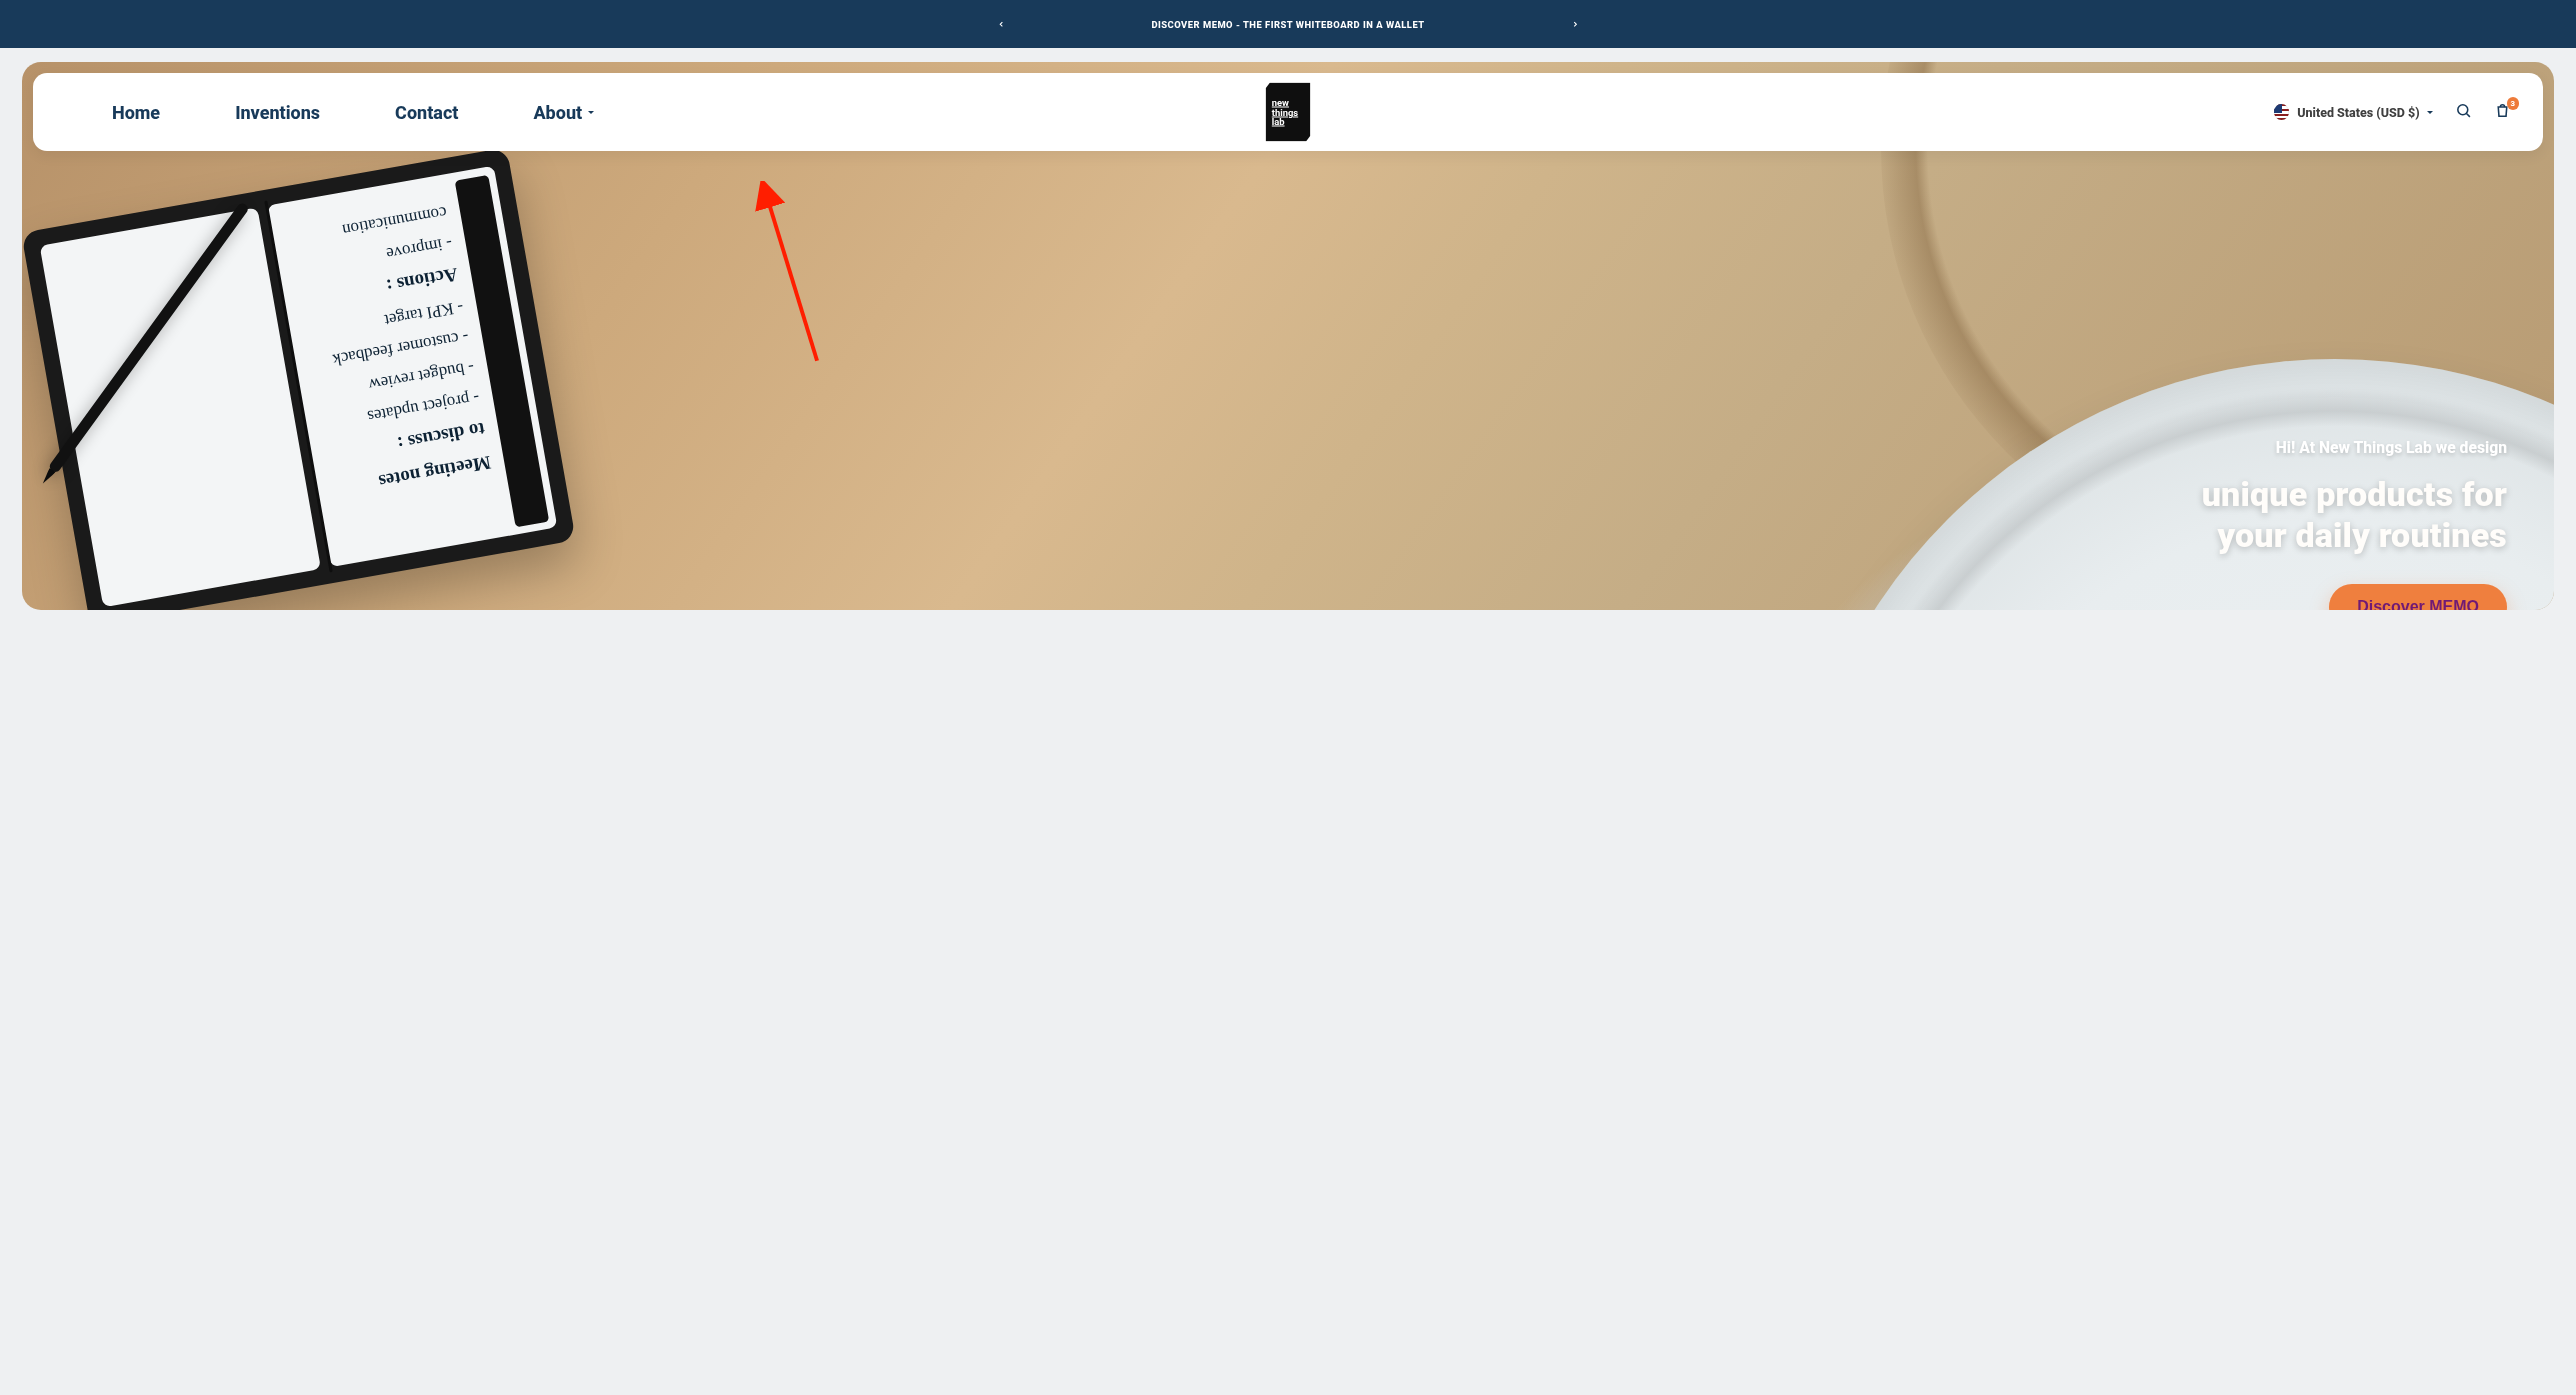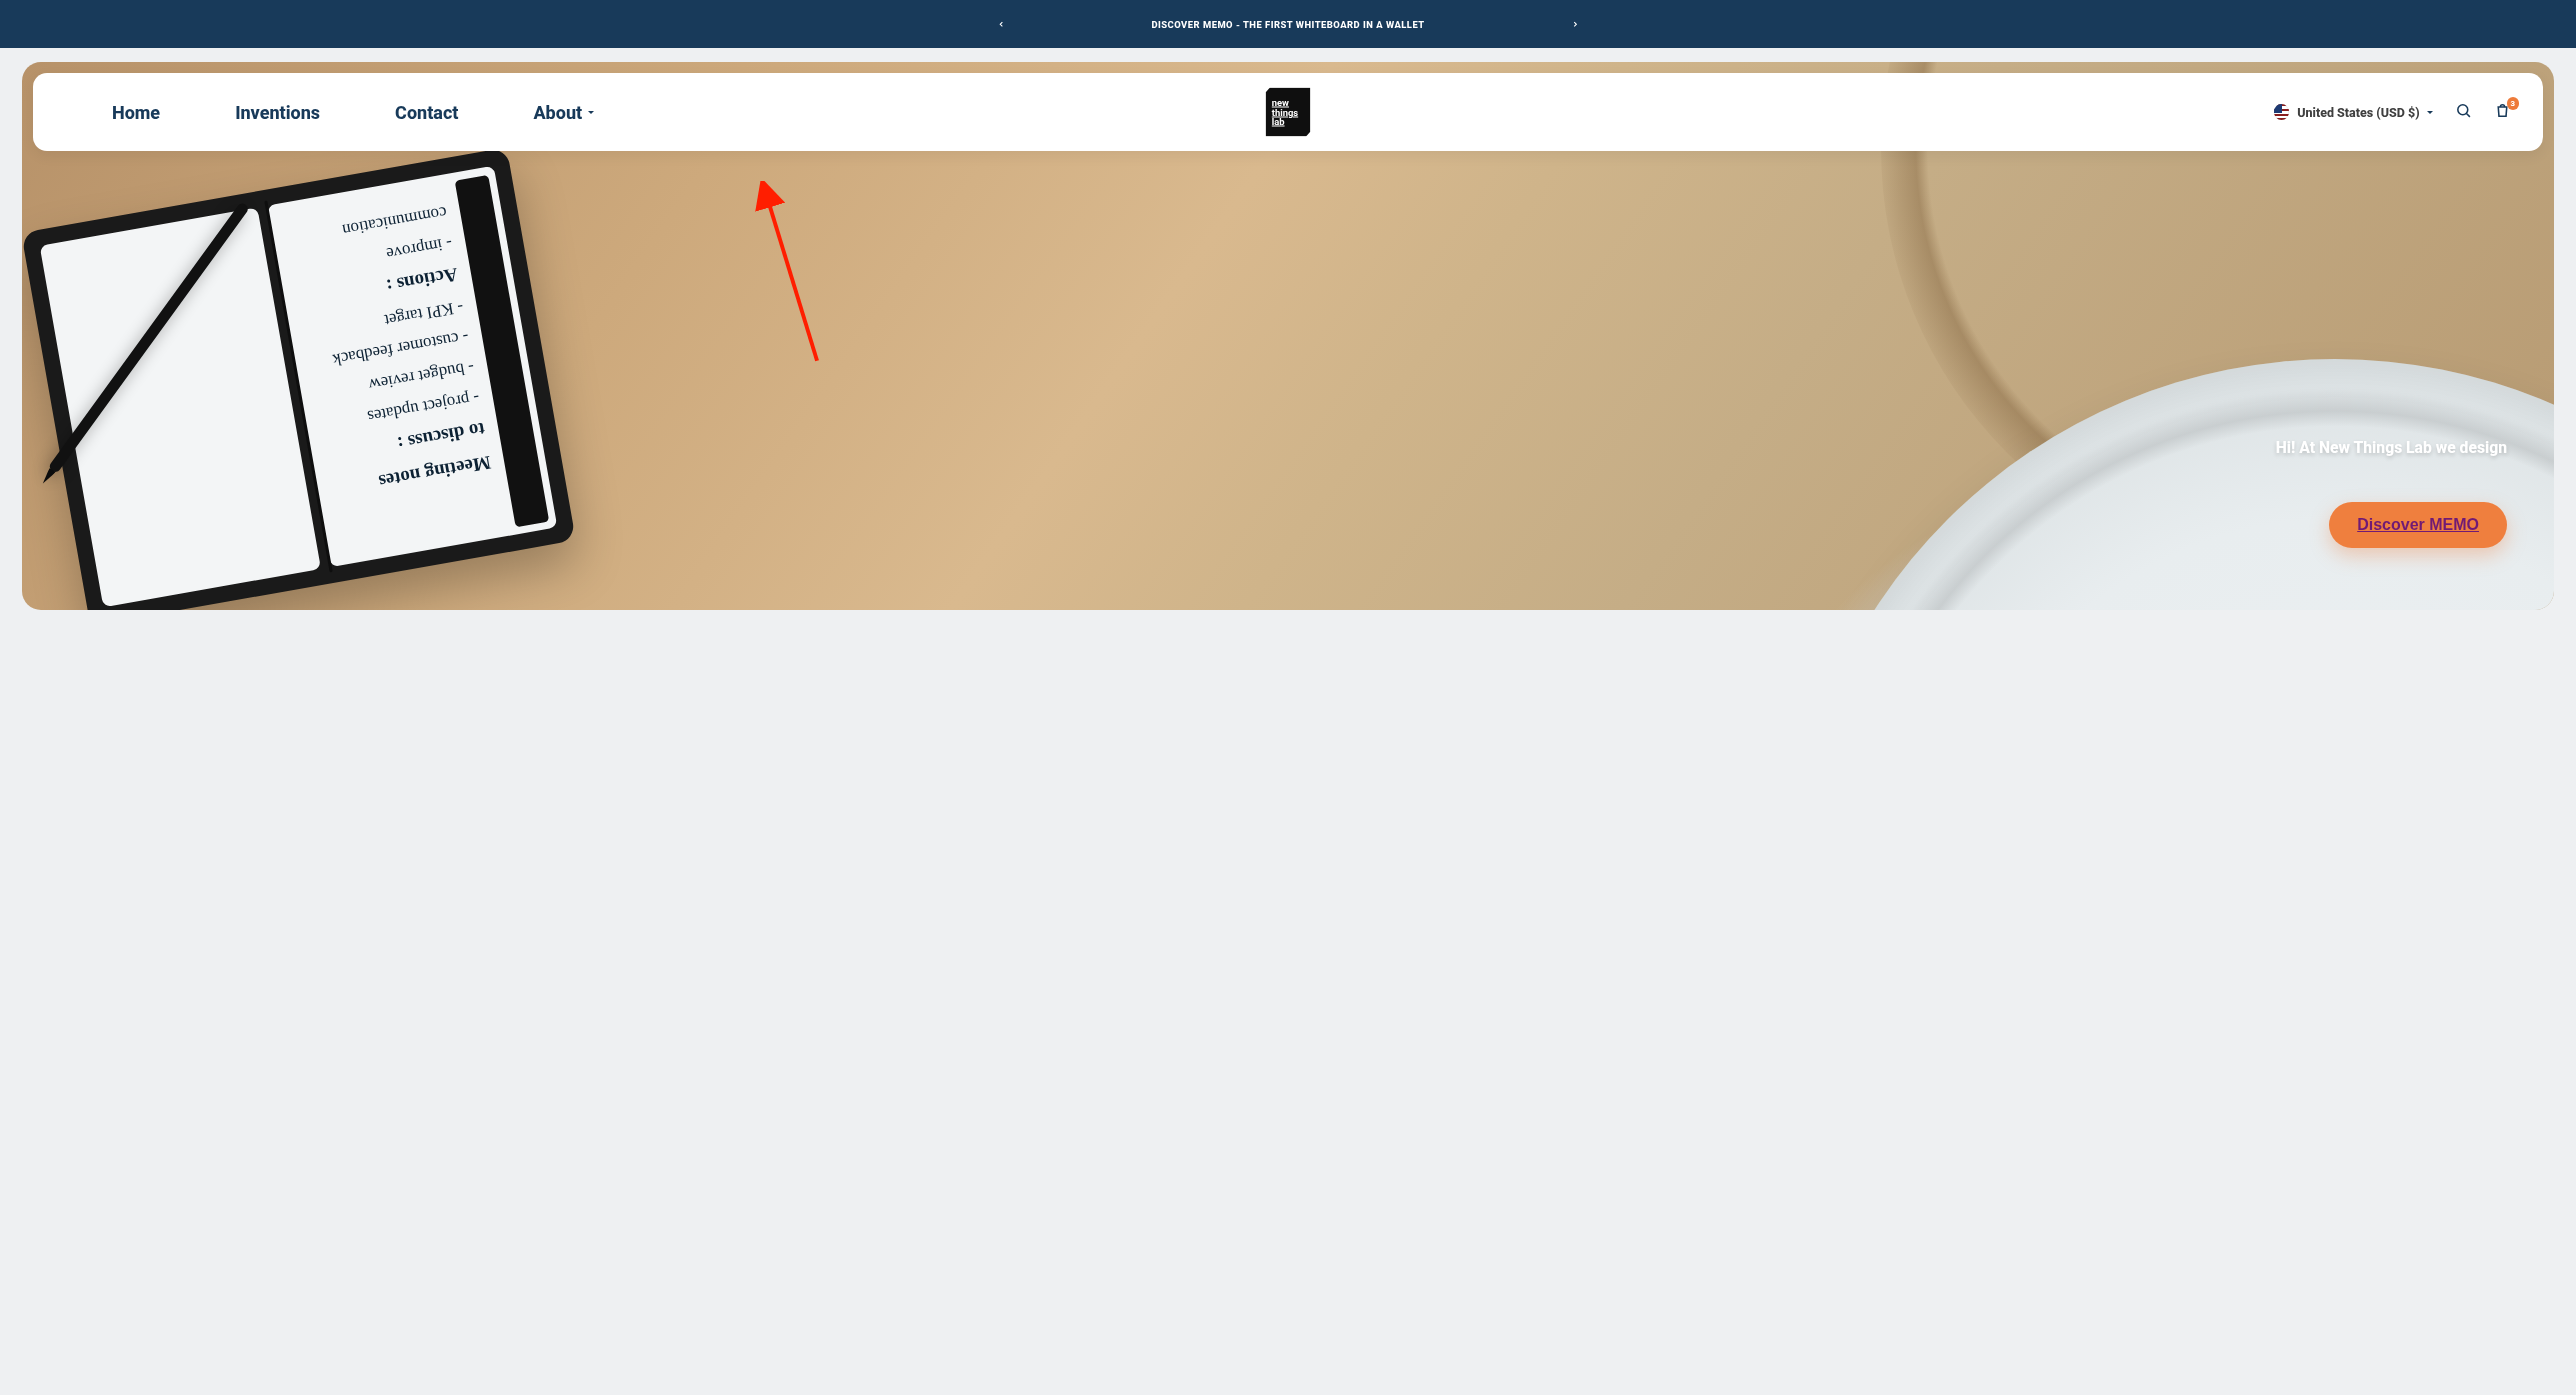--- a/index.html
+++ b/index.html
@@ -144,21 +144,21 @@
     font-size: 18px;
     padding-left: 48px;
   }
   .nav .with-caret { display:flex; align-items:center; gap:6.3px; }
   .caret-down {
     width:0;height:0;border-left:3.1px solid transparent;border-right:3.1px solid transparent;border-top:3.9px solid #183a5a;
   }
 
   .logo {
     position:absolute; left:50%; top:50%; transform:translate(-50%,-50%);
-    width:45px;height:49px;
+    width:45px;height:59px;
     background:#0f0f0f;
     clip-path: polygon(10% 0, 100% 0, 100% 90%, 90% 100%, 0 100%, 0 10%);
     color:#fff;
     display:flex; flex-direction:column; justify-content:center; align-items:flex-start;
     padding:4.7px 6.3px 4.7px 6.3px;
     line-height:1.05;
     font-weight:700;
   }
   .logo span{ font-size:9.4px; display:block;}
 
@@ -313,20 +313,24 @@
                 <path d="M9 7a3 3 0 0 1 6 0"></path>
               </svg>
           </span>
           <span class="badge">3</span>
         </div>
       </div>
     </header>
 
     <div class="hero-copy">
       <div class="eyebrow">Hi! At New Things Lab we design</div>
+      <h1>
+        <span>unique products for</span><br>
+        <span>your daily routines</span>
+      </h1>
       <button class="cta">Discover MEMO</button>
     </div>
 
     <div class="annot">
       <svg width="78" height="188" viewBox="0 0 100 240">
         <defs>
           <marker id="ah" markerWidth="8" markerHeight="8" refX="4" refY="4" orient="auto">
             <path d="M0,0 L8,4 L0,8 Z" fill="#ff1e00"></path>
           </marker>
         </defs>

